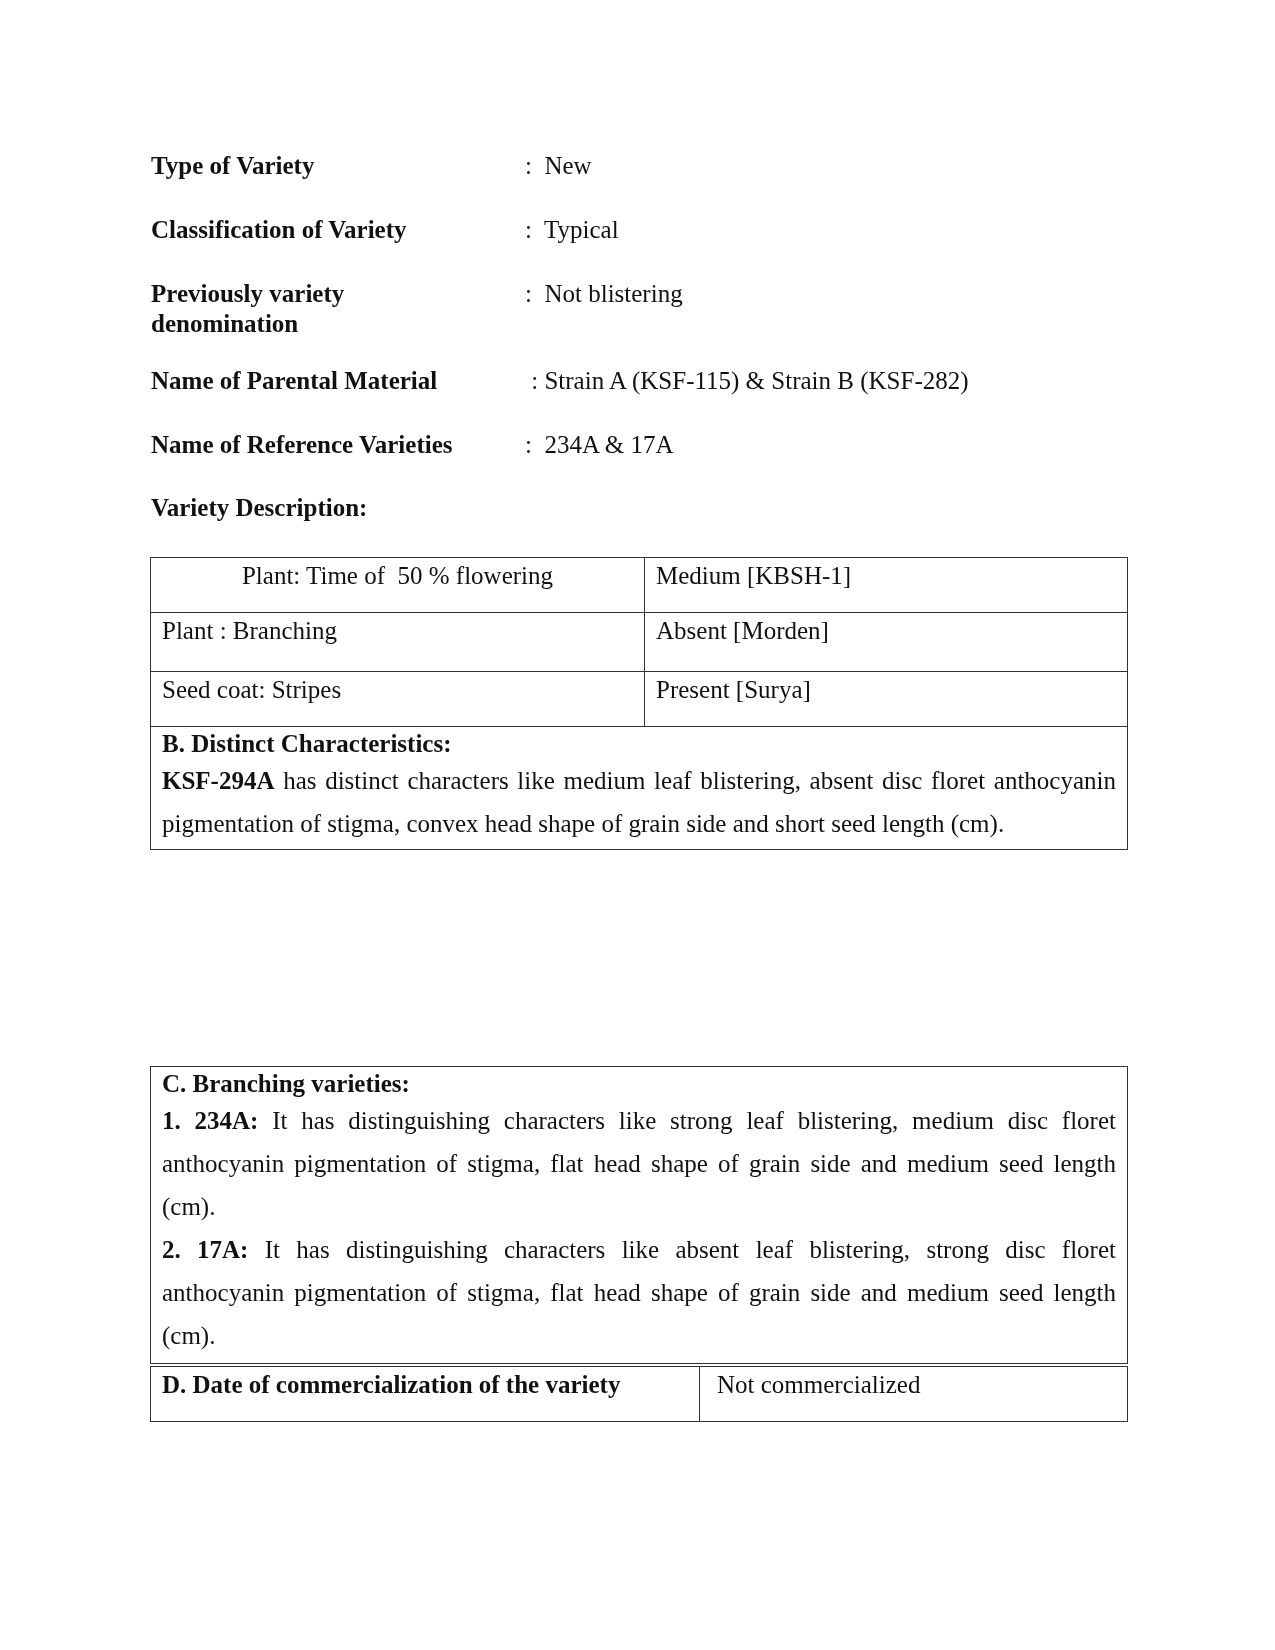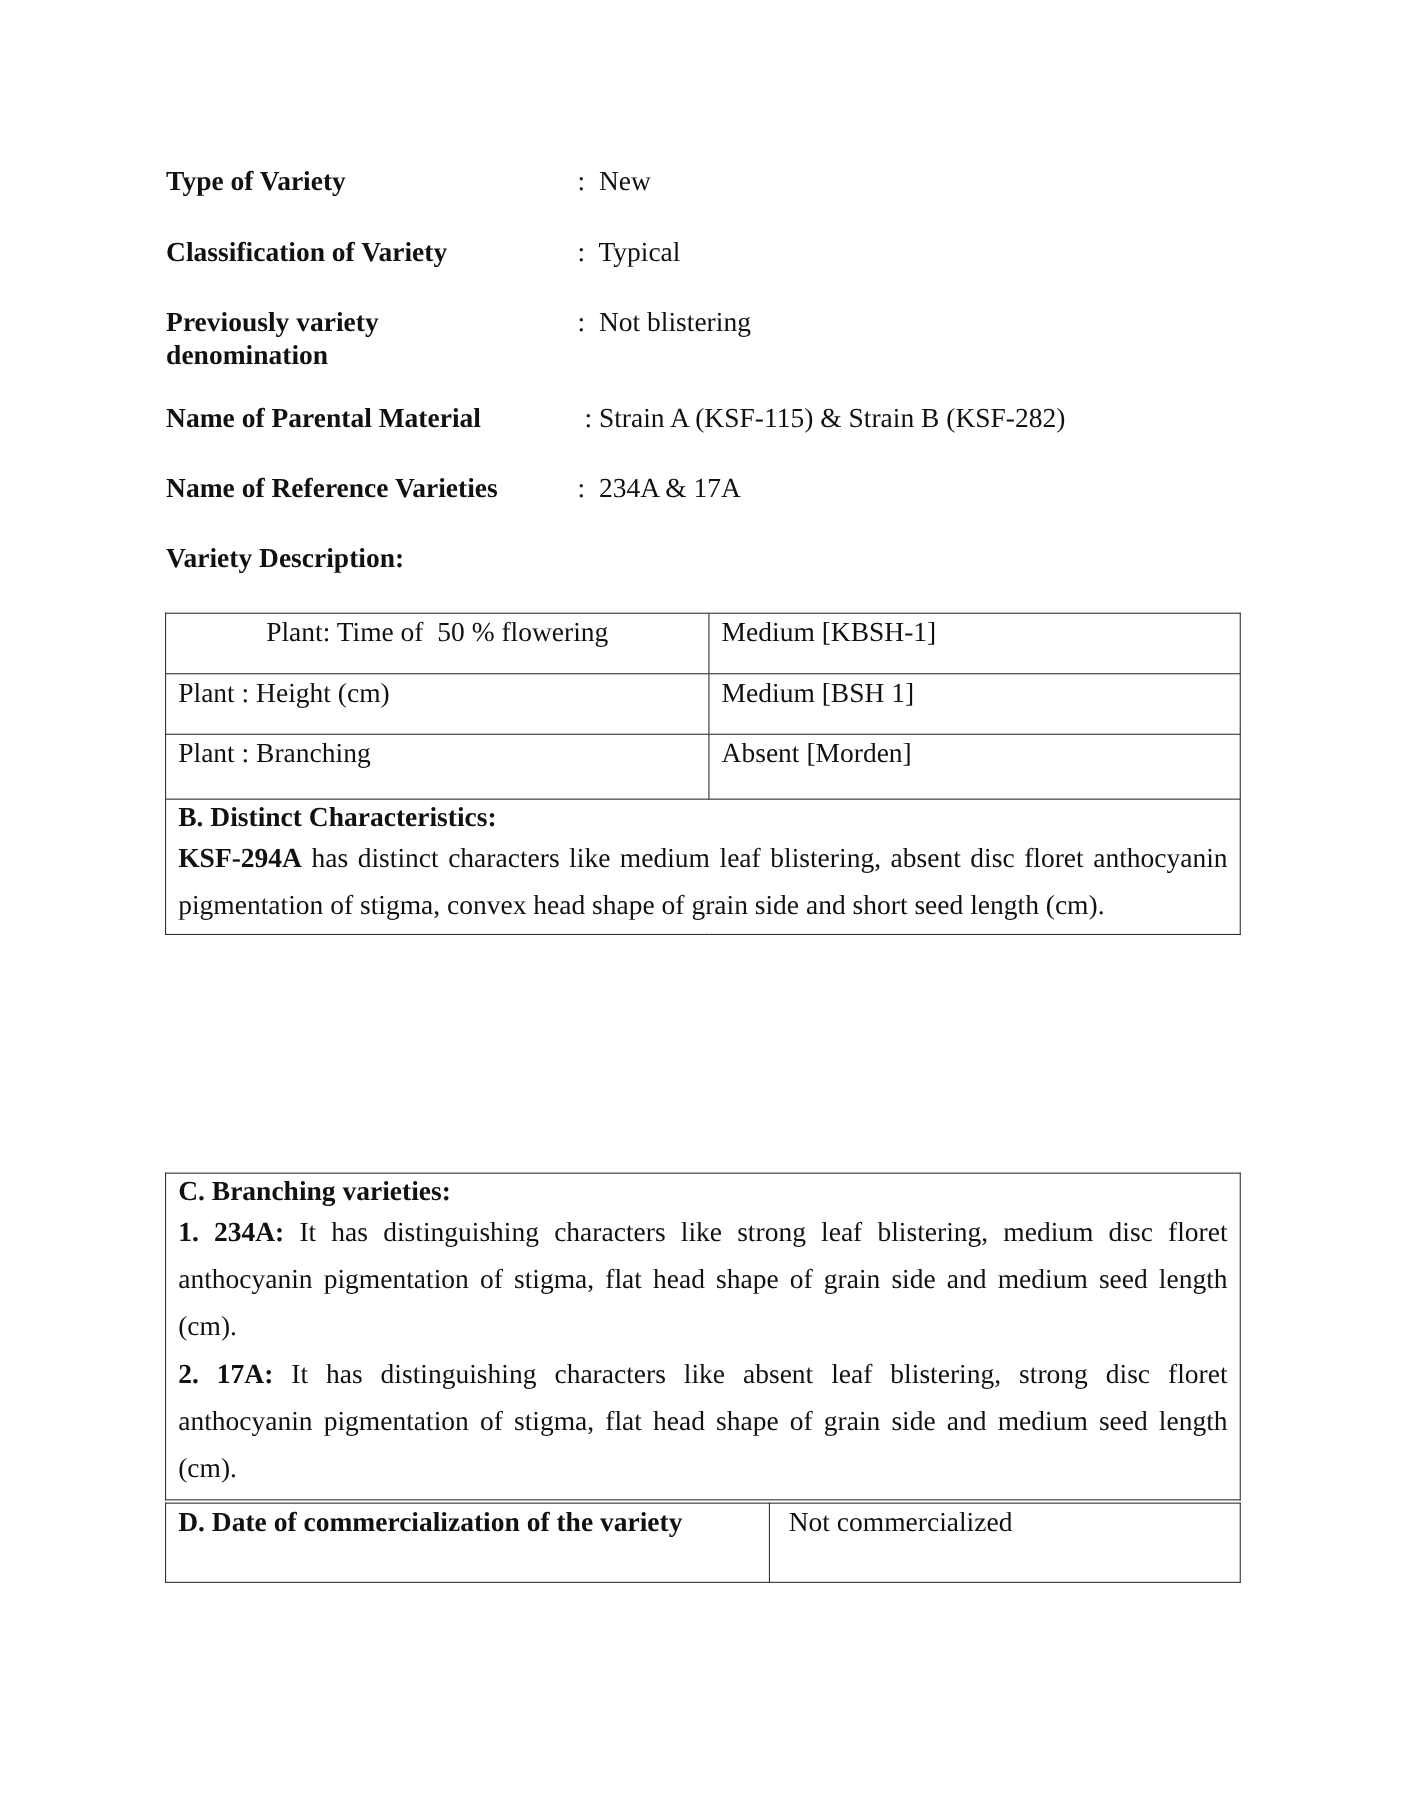--- a/index.html
+++ b/index.html
@@ -50,27 +50,27 @@
   </div>
 
   <div class="heading" style="top:494px;">Variety Description:</div>
 
   <table class="tbl" style="top:557px;">
     <tbody>
     <tr style="height:55px;">
       <td class="colA" style="white-space:pre;text-align:center;">Plant: Time of  50 % flowering</td>
       <td>Medium [KBSH-1]</td>
     </tr>
-    <tr style="height:55px;">
-      <td class="colA">Plant : Height (cm)</td>
-      <td>Medium [BSH 1]</td>
-    </tr>
     <tr style="height:59px;">
       <td class="colA">Plant : Branching</td>
       <td>Absent [Morden]</td>
+    </tr>
+    <tr style="height:55px;">
+      <td class="colA">Seed coat: Stripes</td>
+      <td>Present [Surya]</td>
     </tr>
     <tr>
       <td colspan="2" style="padding-bottom:4px;">
         <div class="bold" style="line-height:30px;">B. Distinct Characteristics:</div>
         <div class="para" style="text-align-last:left;">
           <span class="bold">KSF-294A</span><span> has distinct characters like medium leaf blistering, absent disc floret anthocyanin pigmentation of stigma, convex head shape of grain side and short seed length (cm).</span>
         </div>
       </td>
     </tr>
   </tbody>
@@ -87,20 +87,20 @@
         <div class="para" style="text-align-last:left;">
           <span class="bold">2. 17A:</span><span> It has distinguishing characters like absent leaf blistering, strong disc floret anthocyanin pigmentation of stigma, flat head shape of grain side and medium seed length (cm).</span>
         </div>
       </td>
     </tr>
   </tbody>
     </table>
 
   <table class="tbl" style="top:1366px;">
     <tbody>
-        <tr style="height:72px;">
+        <tr style="height:55px;">
       <td class="bold" style="width:526px;">D. Date of commercialization of the variety</td>
       <td style="padding-left:17px;">Not commercialized</td>
     </tr>
   </tbody>
     </table>
 
 </div>
 
 </body></html>

